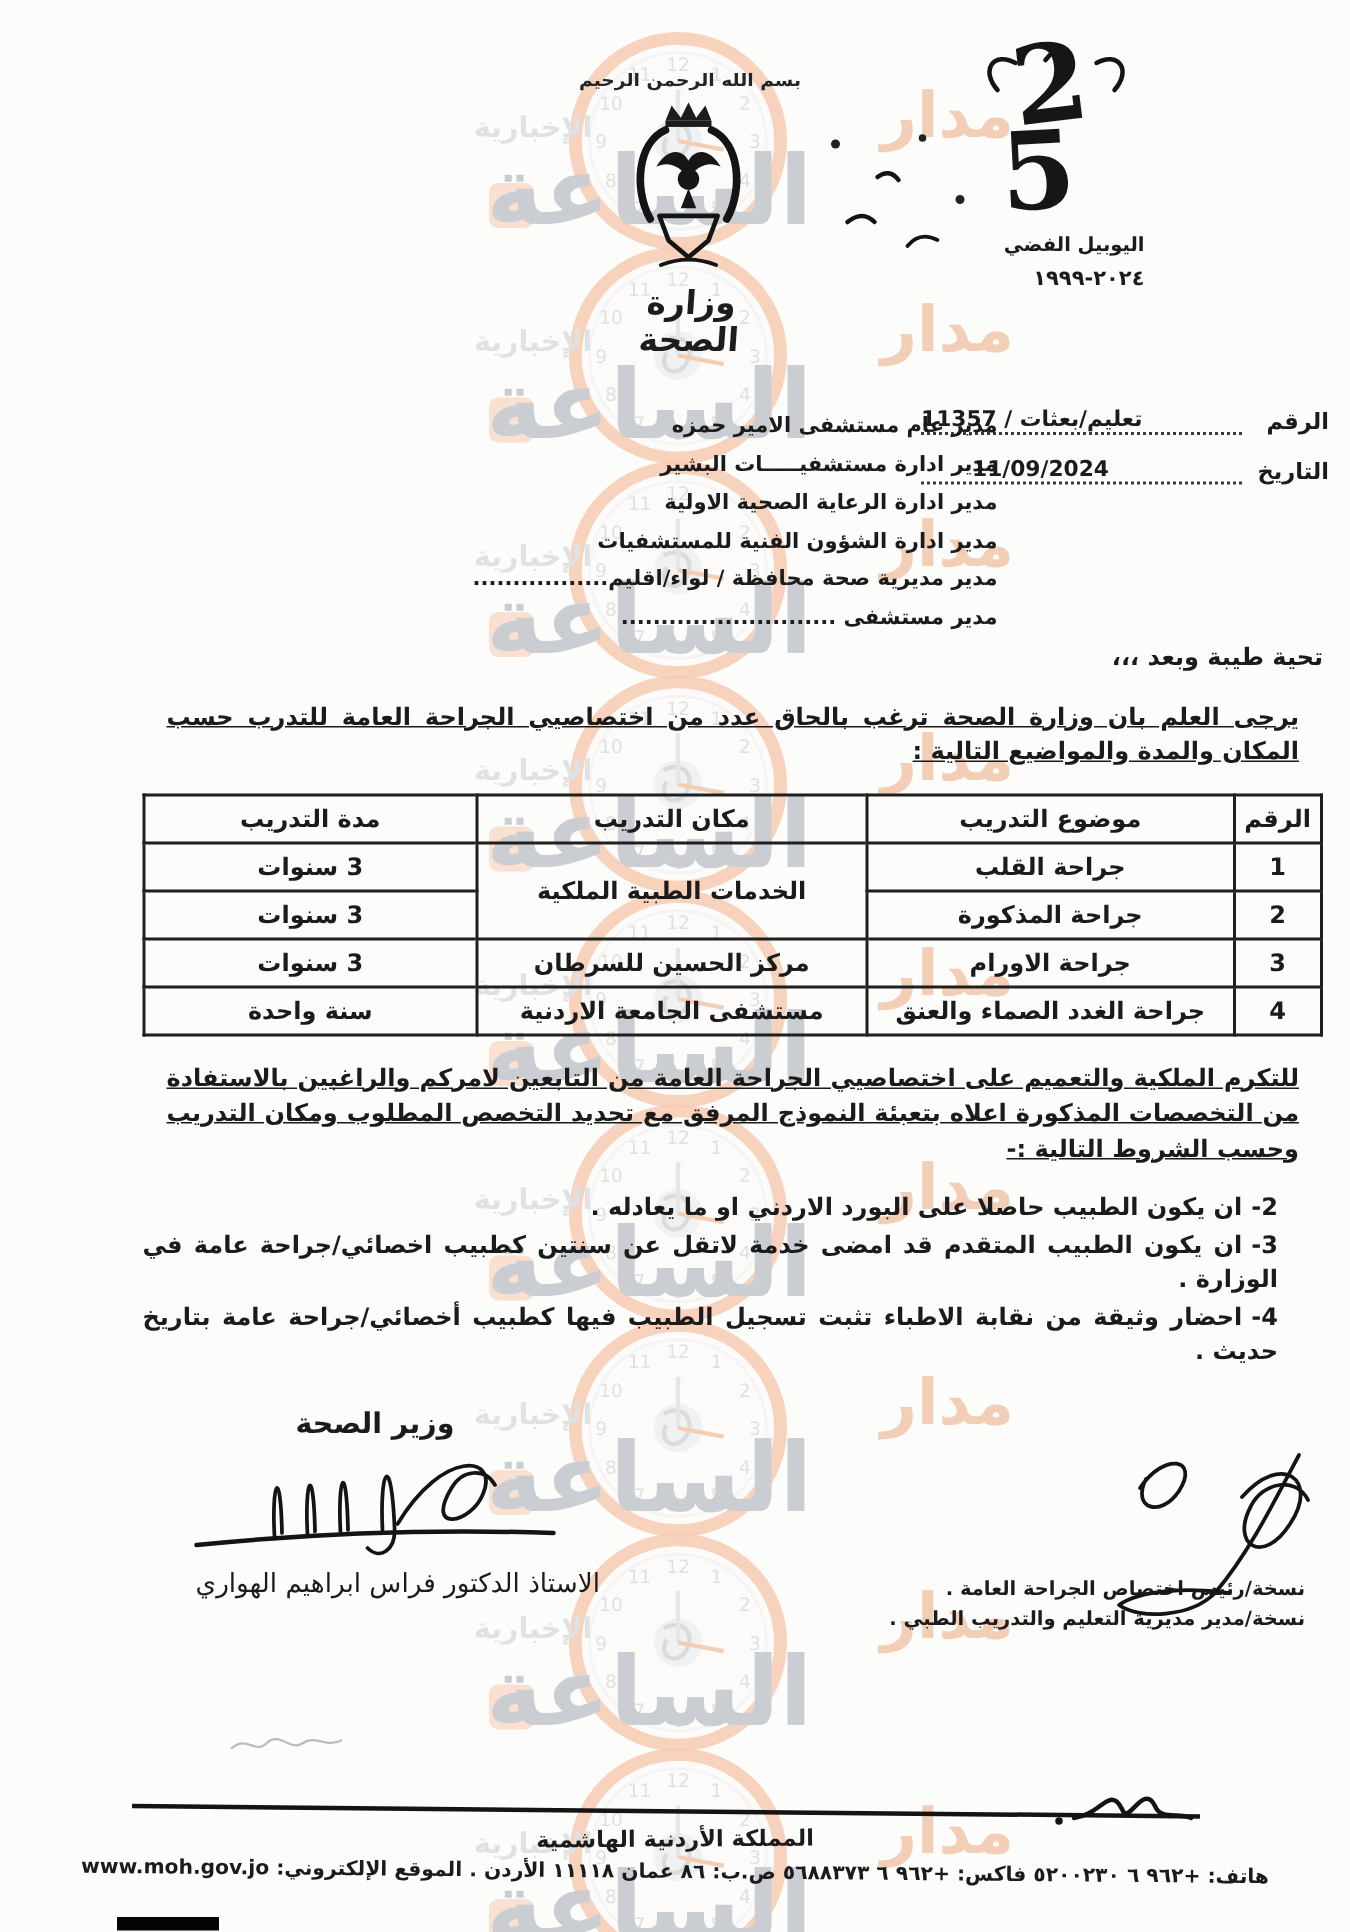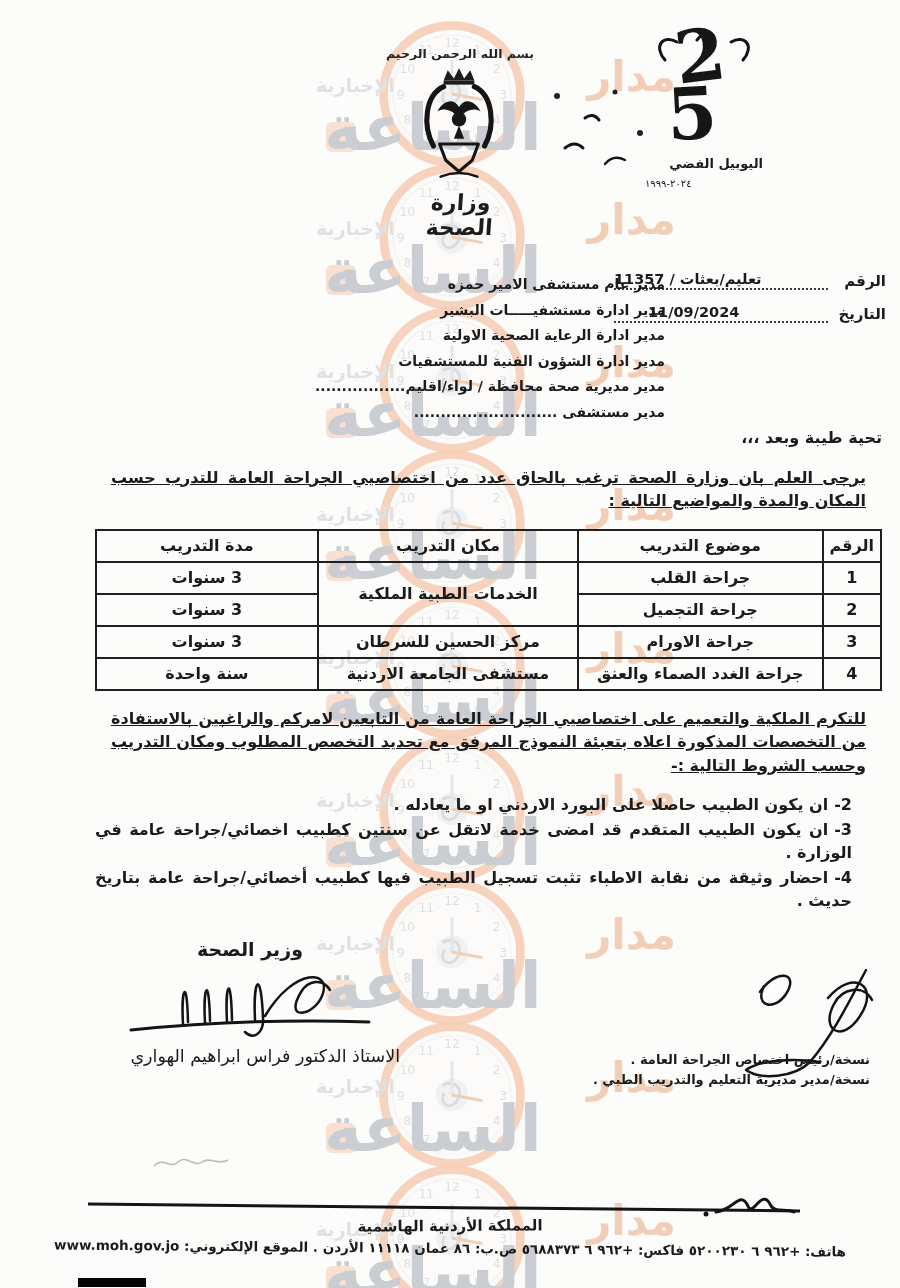--- a/index.html
+++ b/index.html
@@ -18,21 +18,21 @@
   .z{z-index:2;}
   #basmala{left:382px;top:46px;width:156px;text-align:center;font-size:12.5px;font-weight:bold;
            transform:scaleY(.92);color:#242424;}
   #ministry{left:394px;top:190px;width:132px;text-align:center;font-size:22px;font-weight:800;
             transform:skewX(-4deg);color:#1d1d1d;}
   #jubilee{left:645px;top:28px;width:118px;height:190px;}
   .j-digit{position:absolute;font-family:"DejaVu Serif",serif;font-weight:bold;font-size:72px;line-height:1;color:#161616;}
   #j2{left:30px;top:-8px;transform:rotate(-7deg);}
   #j5{left:22px;top:50px;transform:rotate(-3deg);}
   #j-title{position:absolute;top:128px;left:0;width:100%;font-size:13px;font-weight:800;}
-  #j-years{position:absolute;top:150px;left:0;width:100%;text-align:left;font-size:10px;font-weight:normal;}
+  #j-years{position:absolute;top:150px;left:0;width:100%;text-align:right;font-size:14px;font-weight:bold;}
   
   #refblock{right:14px;top:270px;width:272px;font-size:15px;font-weight:bold;}
   .ref-row{display:flex;align-items:flex-end;margin-bottom:13px;}
   .ref-lbl{flex:0 0 58px;}
   .ref-fill{flex:1;border-bottom:2px dotted #3a3a3a;min-height:1.15em;text-align:left;}
   .ref-val{font-size:14.5px;font-weight:bold;white-space:nowrap;}
   .ref-val.center{margin-left:34px;}
   
   #addressees{right:235px;top:272px;width:400px;text-align:right;font-size:14px;font-weight:bold;line-height:25.5px;}
   
@@ -255,21 +255,21 @@
         <th>مدة التدريب</th>
       </tr>
       <tr>
         <td>1</td>
         <td class="subj">جراحة القلب</td>
         <td rowspan="2">الخدمات الطبية الملكية</td>
         <td>3 سنوات</td>
       </tr>
       <tr>
         <td>2</td>
-        <td class="subj">جراحة التجميل</td>
+        <td class="subj">جراحة المذكورة</td>
         <td>3 سنوات</td>
       </tr>
       <tr>
         <td>3</td>
         <td class="subj">جراحة الاورام</td>
         <td>مركز الحسين للسرطان</td>
         <td>3 سنوات</td>
       </tr>
       <tr>
         <td>4</td>

